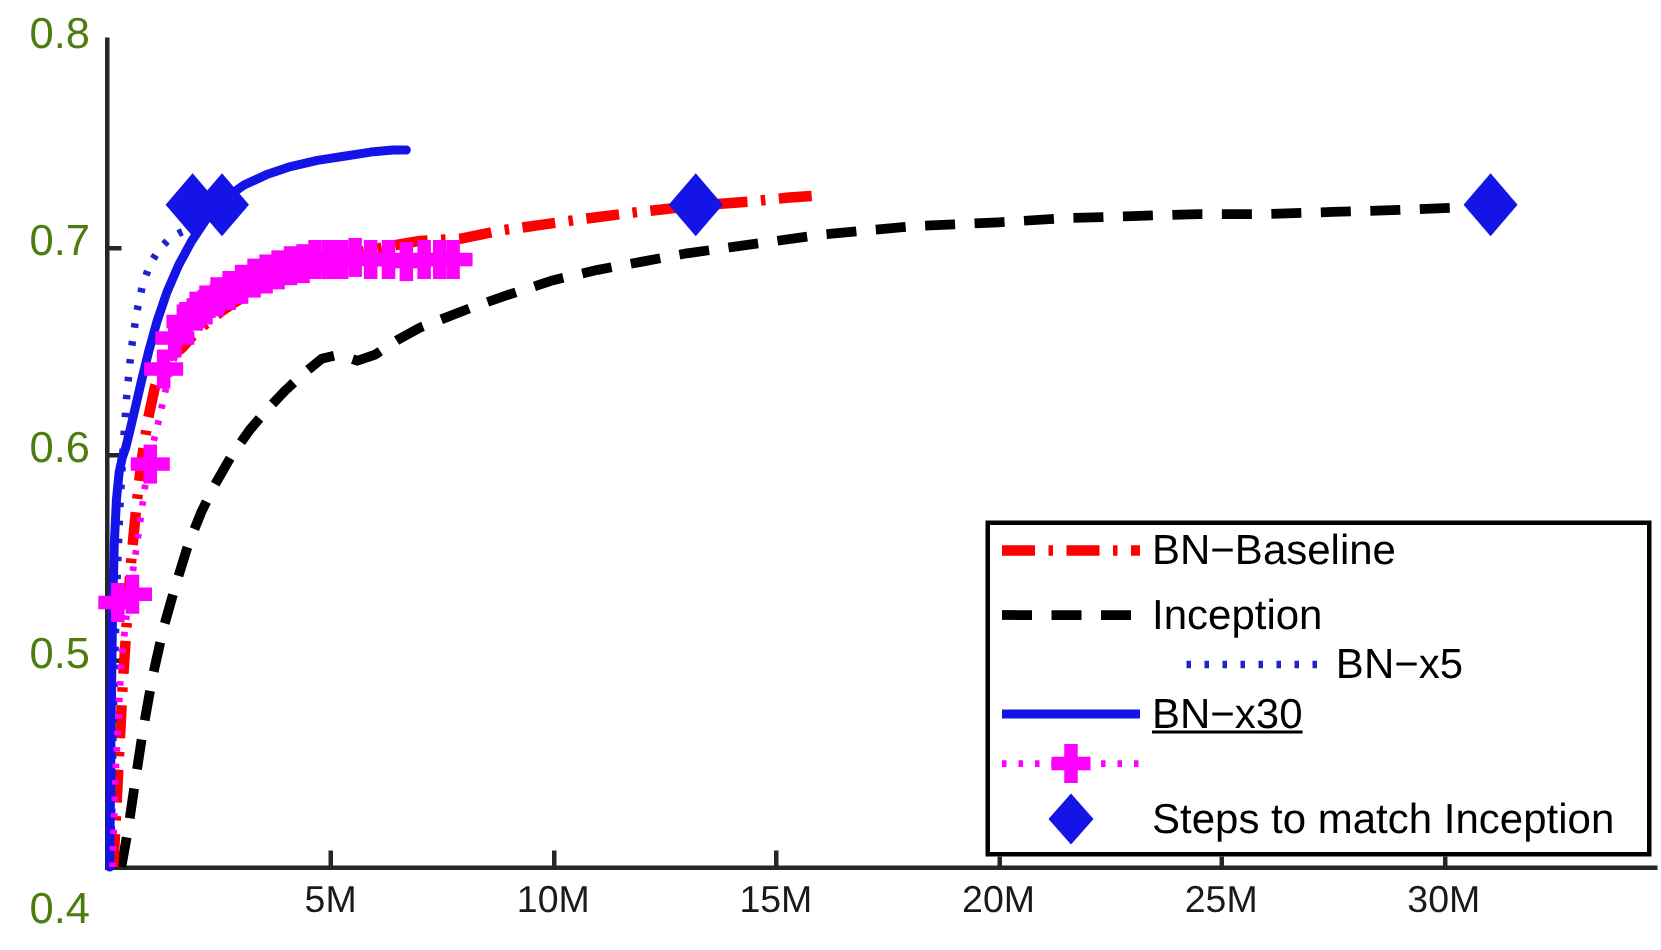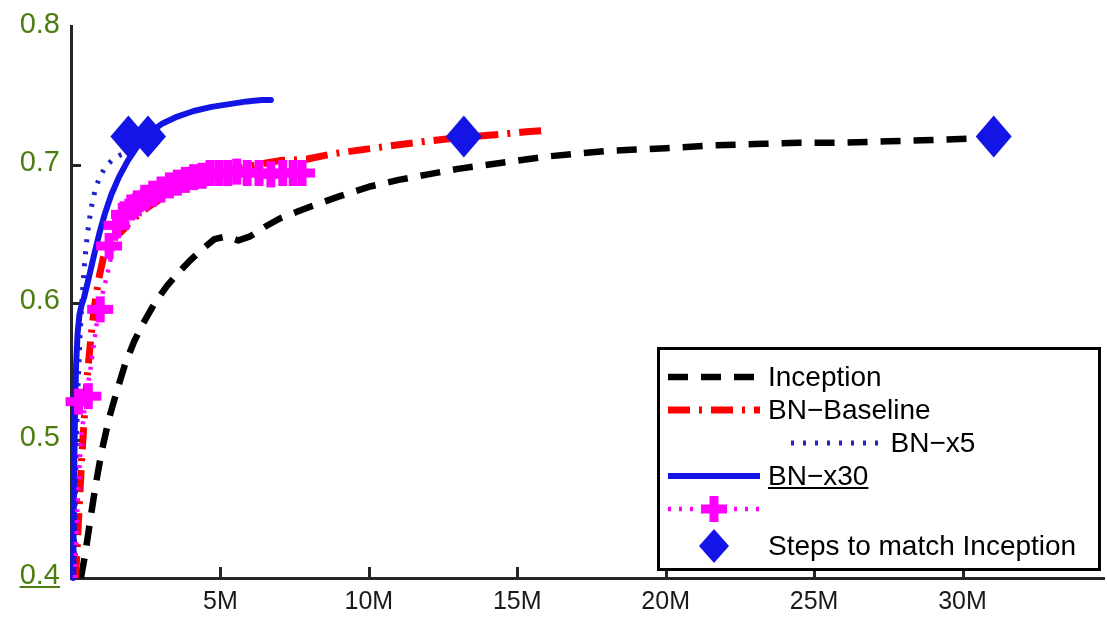--- a/index.html
+++ b/index.html
@@ -43,21 +43,21 @@
       <div class="xtick" style="left: 516.269px; top: 567px;"></div>
       <div class="xtick" style="left: 664.692px; top: 567px;"></div>
       <div class="xtick" style="left: 813.115px; top: 567px;"></div>
       <div class="xtick" style="left: 961.538px; top: 567px;"></div>
     </div>
   <div id="ytick-labels">
       <div class="ylabel" style="width: 60px; left: 0px; top: 7px;">0.8</div>
       <div class="ylabel" style="width: 60px; left: 0px; top: 144.75px;">0.7</div>
       <div class="ylabel" style="width: 60px; left: 0px; top: 282.5px;">0.6</div>
       <div class="ylabel" style="width: 60px; left: 0px; top: 420.25px;">0.5</div>
-      <div class="ylabel" style="width: 60px; left: 0px; top: 558px; text-decoration: underline;">0.4</div>
+      <div class="ylabel" style="width: 60px; left: 0px; top: 590px;">0.4</div>
     </div>
   <div id="xtick-labels">
       <div class="xlabel" style="width: 120px; left: 160.423px; top: 586px;">5M</div>
       <div class="xlabel" style="width: 120px; left: 308.846px; top: 586px;">10M</div>
       <div class="xlabel" style="width: 120px; left: 457.269px; top: 586px;">15M</div>
       <div class="xlabel" style="width: 120px; left: 605.692px; top: 586px;">20M</div>
       <div class="xlabel" style="width: 120px; left: 754.115px; top: 586px;">25M</div>
       <div class="xlabel" style="width: 120px; left: 902.538px; top: 586px;">30M</div>
     </div>
 
@@ -175,35 +175,35 @@
       </g>
     <g id="marker-layer">
         <polygon points="56.40074211502782,88.51125000000002 74.40074211502781,109.51125000000002 56.40074211502782,130.51125000000002 38.40074211502782,109.51125000000002" fill="#1414e6"></polygon>
         <polygon points="75.9925788497217,88.51125000000002 93.9925788497217,109.51125000000002 75.9925788497217,130.51125000000002 57.992578849721696,109.51125000000002" fill="#1414e6"></polygon>
         <polygon points="391.83673469387753,88.51125000000002 409.83673469387753,109.51125000000002 391.83673469387753,130.51125000000002 373.83673469387753,109.51125000000002" fill="#1414e6"></polygon>
         <polygon points="921.7068645640073,88.51125000000002 939.7068645640073,109.51125000000002 921.7068645640073,130.51125000000002 903.7068645640073,109.51125000000002" fill="#1414e6"></polygon>
       </g>
   </svg>
 
   <div id="legend">
+      <div class="leg-row" style="margin-top: 0px;">
+        <div class="leg-sample">
+          <svg width="108" height="33">
+            <line x1="8" y1="17" x2="100" y2="17" stroke="#ff0000" stroke-width="7" stroke-dasharray="22,9,3,9"></line>
+          </svg>
+        </div>
+        <div class="leg-text">BN−Baseline</div>
+      </div>
       <div class="leg-row" style="margin-top: 10px;">
         <div class="leg-sample">
           <svg width="108" height="33">
             <line x1="8" y1="17" x2="100" y2="17" stroke="#000000" stroke-width="6.5" stroke-dasharray="20,13"></line>
           </svg>
         </div>
         <div class="leg-text">Inception</div>
-      </div>
-      <div class="leg-row" style="margin-top: 0px;">
-        <div class="leg-sample">
-          <svg width="108" height="33">
-            <line x1="8" y1="17" x2="100" y2="17" stroke="#ff0000" stroke-width="7" stroke-dasharray="22,9,3,9"></line>
-          </svg>
-        </div>
-        <div class="leg-text">BN−Baseline</div>
       </div>
       <div class="leg-row" style="margin-top: 0px; justify-content: center;">
         <div class="leg-sample">
           <svg width="108" height="33">
             <line x1="8" y1="17" x2="100" y2="17" stroke="#2222cc" stroke-width="5" stroke-dasharray="3,9"></line>
           </svg>
         </div>
         <div class="leg-text">BN−x5</div>
       </div>
       <div class="leg-row" style="margin-top: 0px; text-decoration: underline;">

